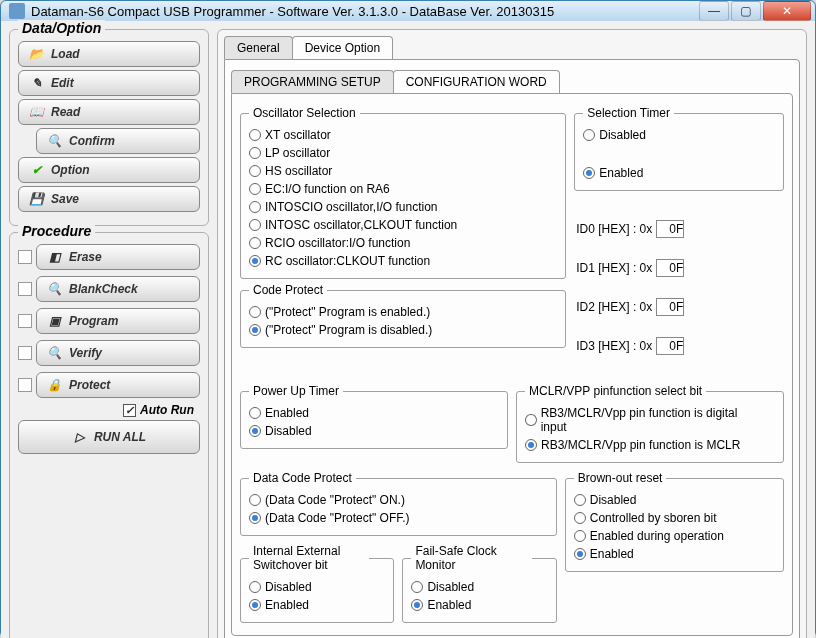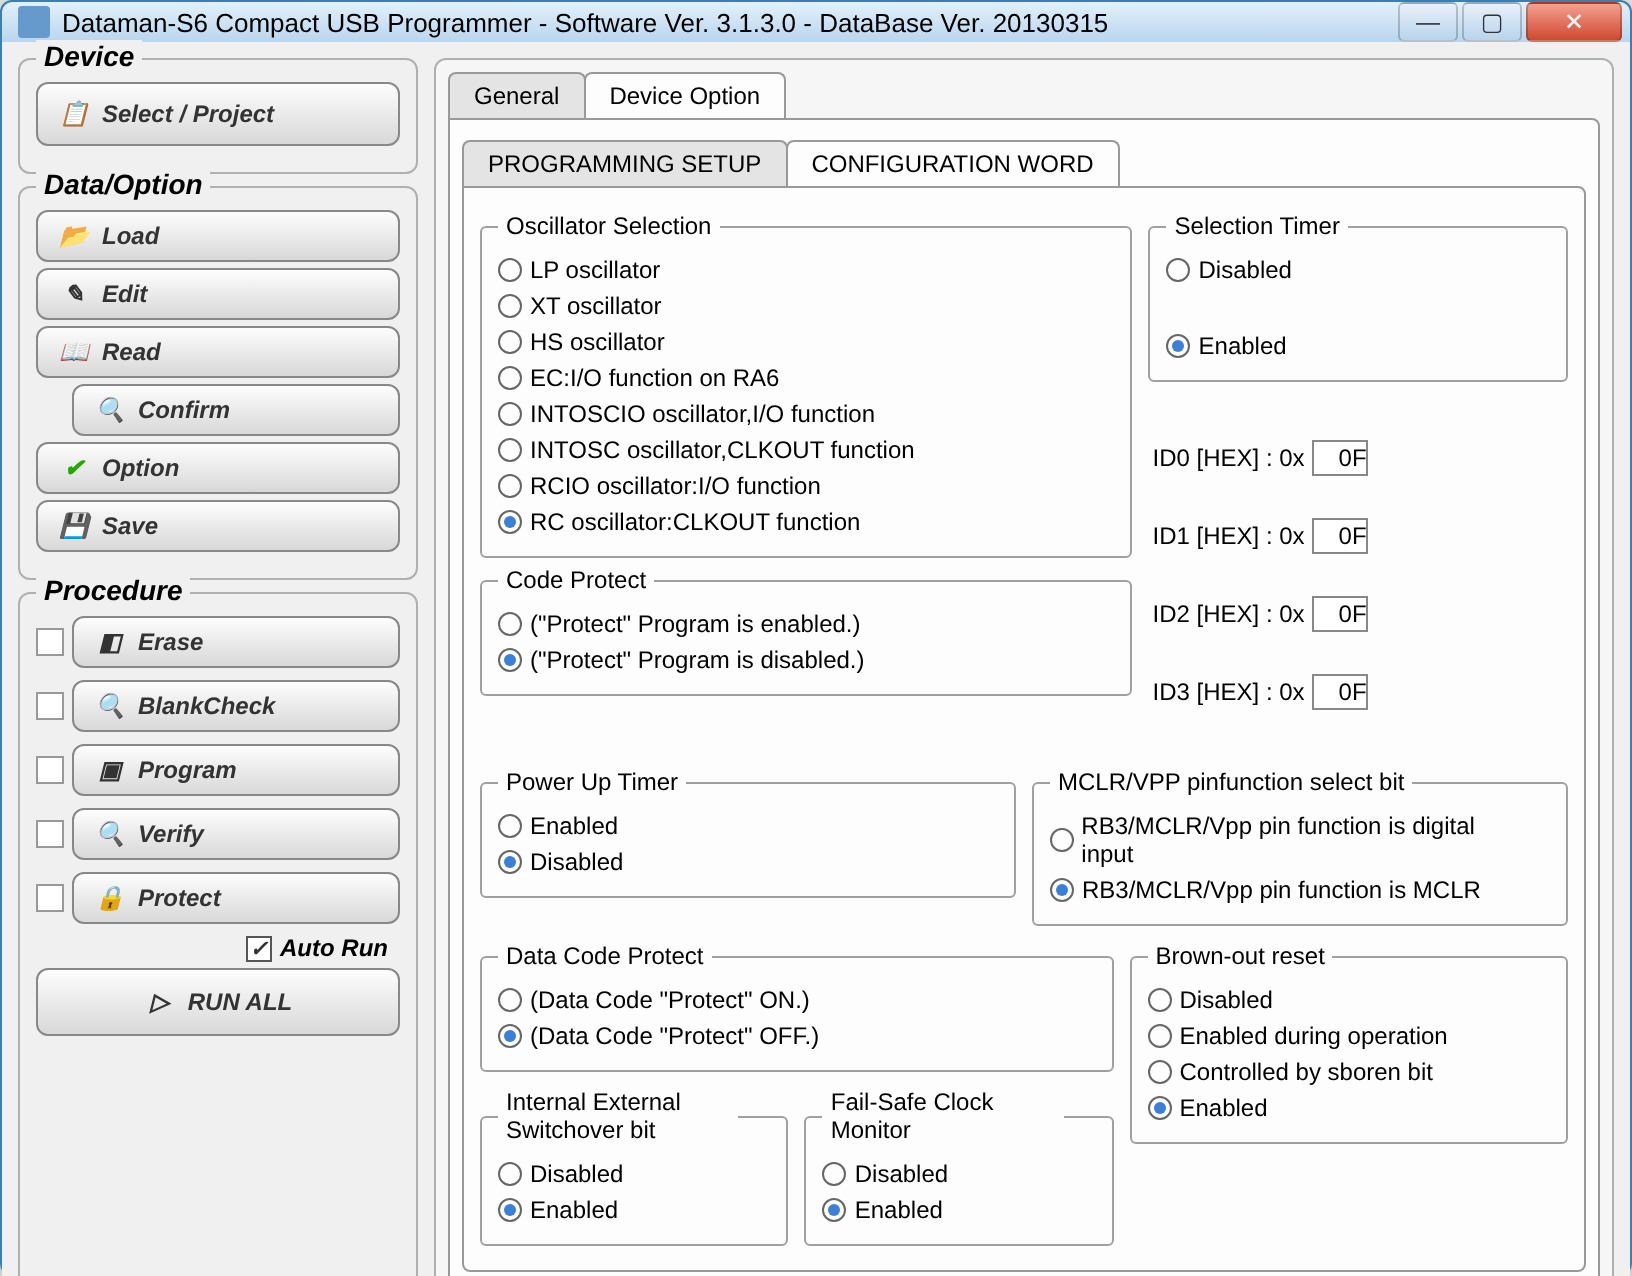--- a/index.html
+++ b/index.html
@@ -152,27 +152,20 @@
     <div class="win-btns">
       <div class="win-btn win-min">—</div>
       <div class="win-btn win-max">▢</div>
       <div class="win-btn win-close">✕</div>
     </div>
   </div>
 
   <div class="client">
     <div class="sidebar">
 
-      <div class="group">
-        <div class="group-title">Device</div>
-        <div class="sbtn big">
-          <span class="icon">📋</span>
-          <span>Select / Project</span>
-        </div>
-      </div>
 
       <div class="group">
         <div class="group-title">Data/Option</div>
         <div class="sbtn">
           <span class="icon">📂</span>
           <span>Load</span>
         </div>
         <div class="sbtn">
           <span class="icon">✎</span>
           <span>Edit</span>
@@ -254,25 +247,25 @@
           <div class="tab active">CONFIGURATION WORD</div>
         </div>
         <div class="config-area">
 
           <div class="cols">
             <div class="col" style="flex:1.4">
               <fieldset>
                 <legend>Oscillator Selection</legend>
                 <div class="radio-row">
                     <span class="radio"></span>
+                    <span>XT oscillator</span>
+                  </div>
+                <div class="radio-row">
+                    <span class="radio"></span>
                     <span>LP oscillator</span>
-                  </div>
-                <div class="radio-row">
-                    <span class="radio"></span>
-                    <span>XT oscillator</span>
                   </div>
                 <div class="radio-row">
                     <span class="radio"></span>
                     <span>HS oscillator</span>
                   </div>
                 <div class="radio-row">
                     <span class="radio"></span>
                     <span>EC:I/O function on RA6</span>
                   </div>
                 <div class="radio-row">
@@ -411,25 +404,25 @@
             </div>
             <div class="col" style="flex:0.9">
               <fieldset>
                 <legend>Brown-out reset</legend>
                 <div class="radio-row">
                     <span class="radio"></span>
                     <span>Disabled</span>
                   </div>
                 <div class="radio-row">
                     <span class="radio"></span>
+                    <span>Controlled by sboren bit</span>
+                  </div>
+                <div class="radio-row">
+                    <span class="radio"></span>
                     <span>Enabled during operation</span>
-                  </div>
-                <div class="radio-row">
-                    <span class="radio"></span>
-                    <span>Controlled by sboren bit</span>
                   </div>
                 <div class="radio-row">
                     <span class="radio sel"></span>
                     <span>Enabled</span>
                   </div>
               </fieldset>
             </div>
           </div>
 
         </div>

